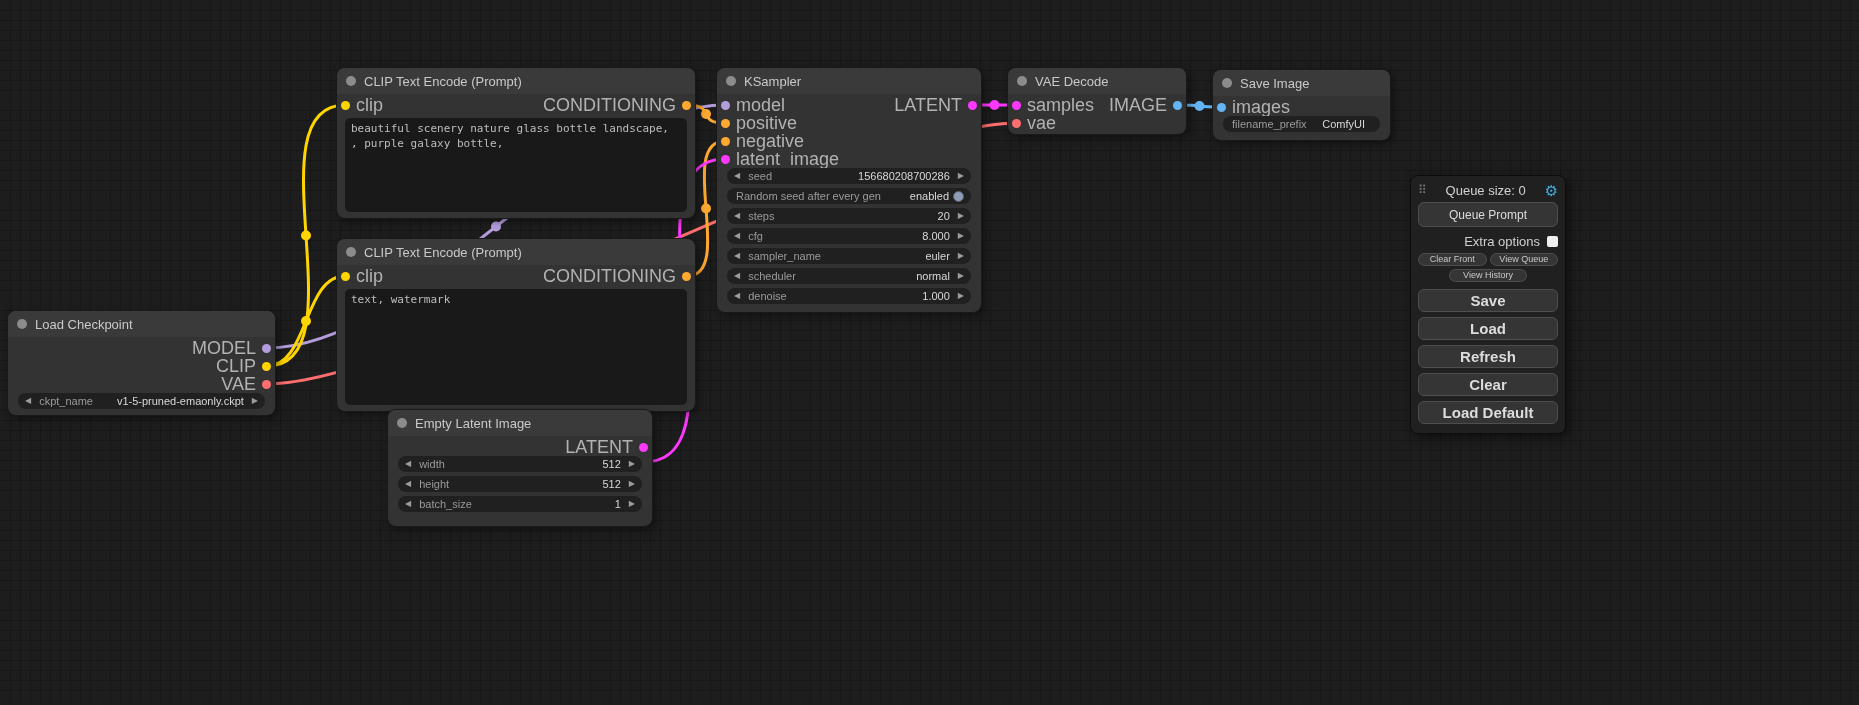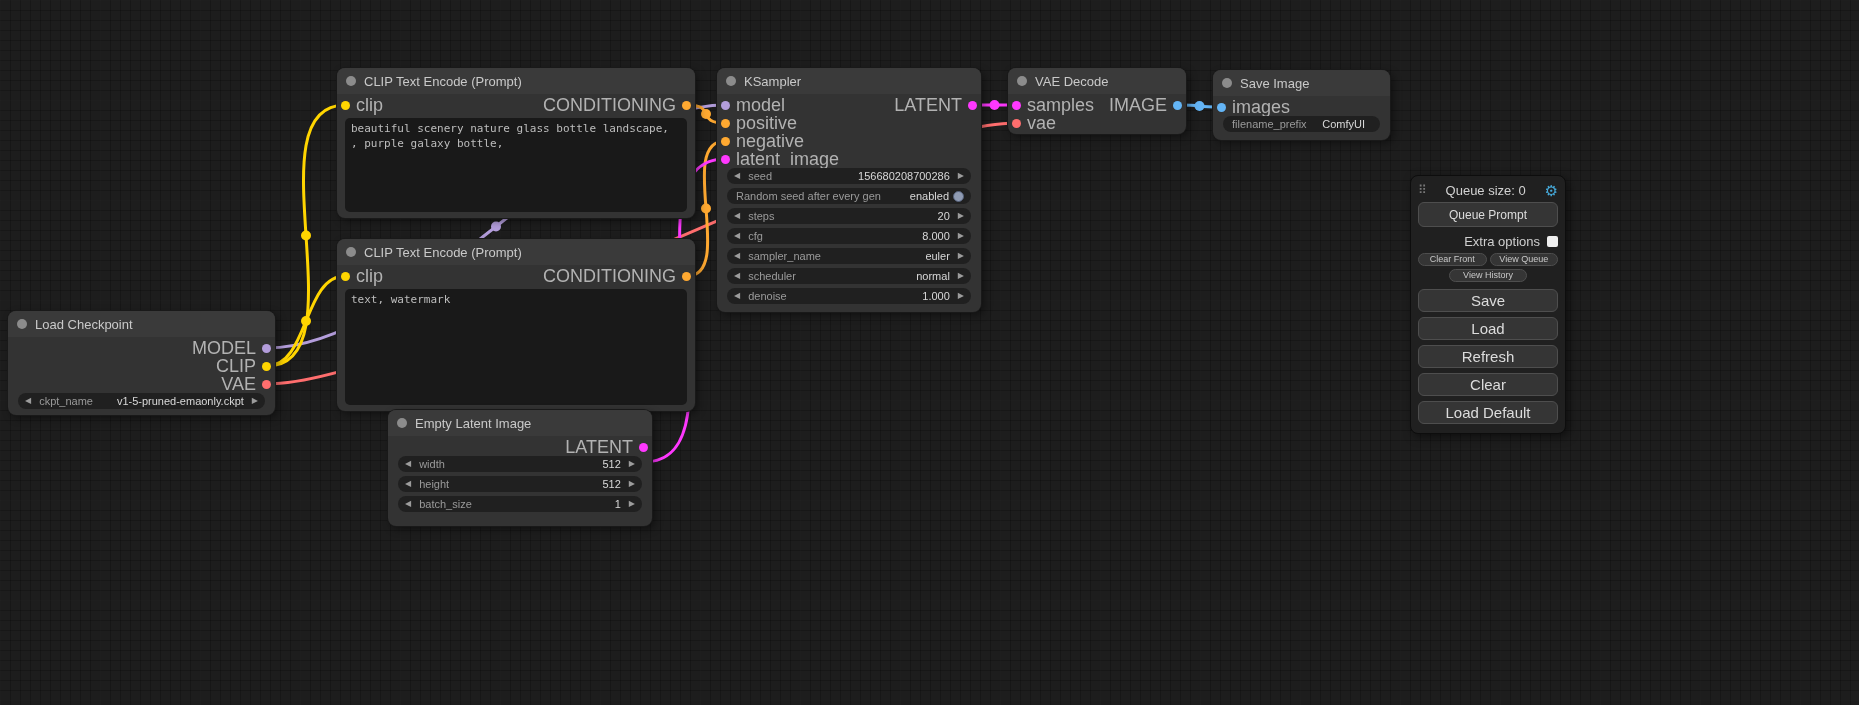--- a/index.html
+++ b/index.html
@@ -50,21 +50,21 @@
 
   .menu-panel { position:absolute; left:1410px; top:175px; width:156px; z-index:5;
                 background:#202020; border:1px solid #0d0d0d; border-radius:8px;
                 box-shadow:3px 3px 10px rgba(0,0,0,0.5); padding:5px 7px 9px; }
   .menu-header { display:flex; align-items:center; height:18px; margin-bottom:3px; }
   .drag-handle { color:#777; font-size:12px; cursor:grab; }
   .queue-size { color:#d2d2d2; font-size:13px; flex:1; text-align:center; }
   .gear { color:#45a8d8; font-size:15px; cursor:pointer; line-height:1; }
   .btn { display:block; width:100%; background:#353535; border:1px solid #4e4e4e;
          border-radius:6px; color:#dcdcdc; font-family:inherit; cursor:pointer; }
-  .btn.big { height:23px; font-size:15px; margin-top:5px; }
+  .btn.big { height:23px; font-size:15px; margin-top:5px;font-weight:bold; }
   .btn.queue { height:25px; font-size:12px; margin-top:2px; }
   .extra-row { display:flex; align-items:center; justify-content:flex-end; gap:7px;
                color:#cfcfcf; font-size:13px; margin:7px 0 4px; }
   .checkbox { width:11px; height:11px; background:#efefef; border-radius:2px; cursor:pointer; }
   .pair-row { display:flex; gap:3px; margin-bottom:3px; }
   .btn.small { height:13px; font-size:9px; padding:0 4px; border-radius:7px;
                width:auto; flex:1; line-height:1; color:#c9c9c9; }
   .center-row { display:flex; justify-content:center; margin-bottom:7px; }
   .btn.small.history { flex:none; width:78px; }
 </style>

